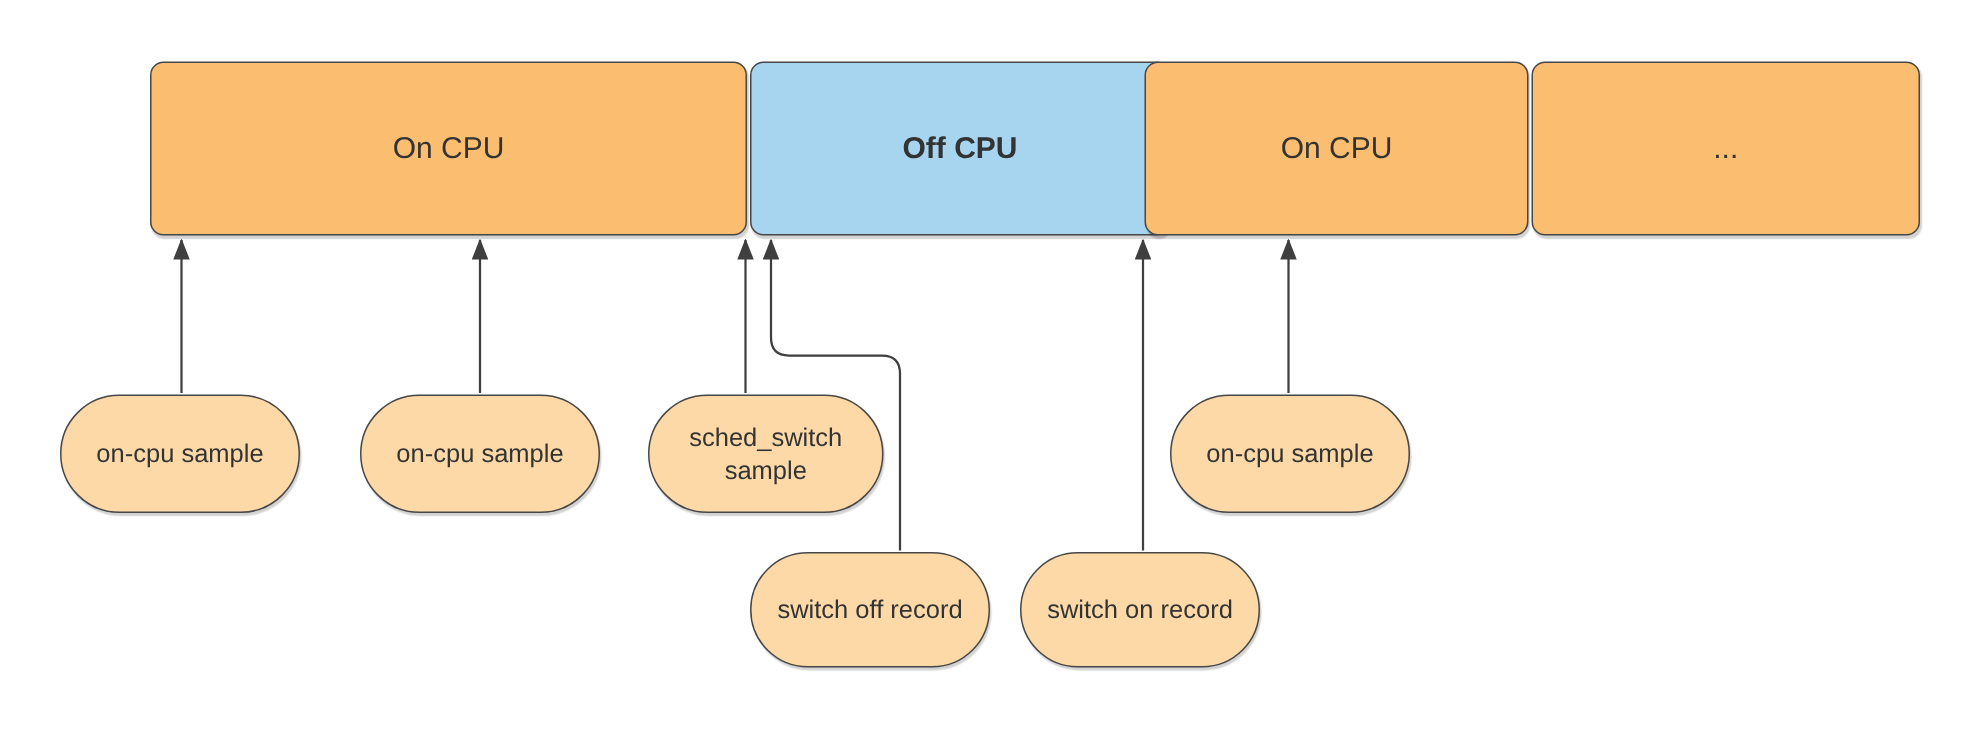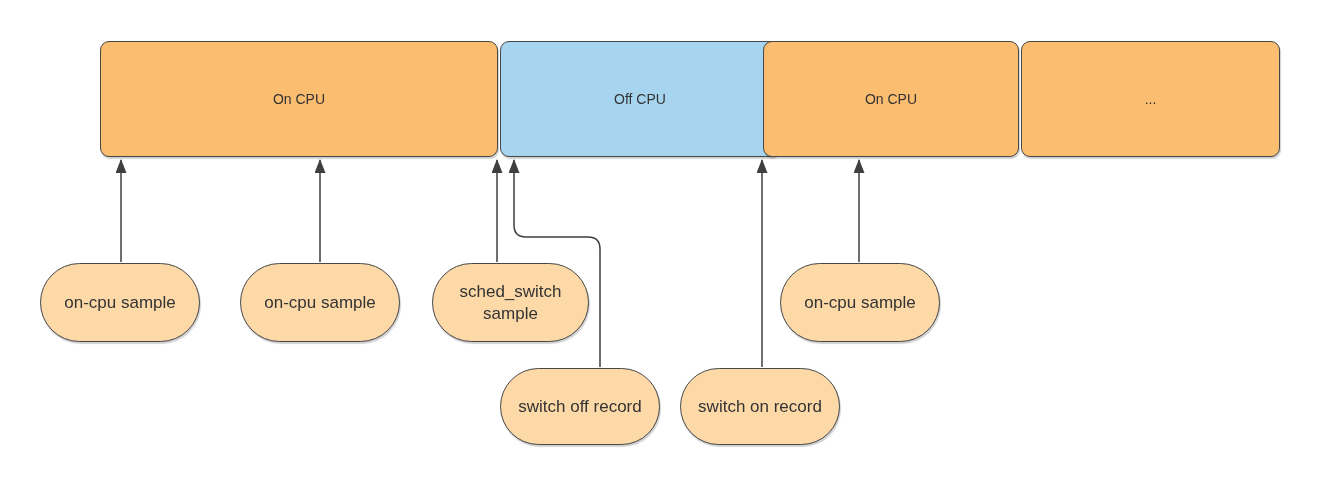--- a/index.html
+++ b/index.html
@@ -11,21 +11,21 @@
     color:#333333;
     overflow:hidden;
   }
   .segment{
     position:absolute;
     top:41px;height:116px;
     border:1.5px solid #474747;
     border-radius:9px;
     box-sizing:border-box;
     display:flex;align-items:center;justify-content:center;
-    font-size:14px;
+    font-size:20px;
     box-shadow:1px 2px 1px rgba(0,0,0,0.18);
   }
   .seg-on{background:#FBBD6F;}
   .seg-off{background:#A7D5F0;}
   .pill{
     position:absolute;
     border:1.5px solid #474747;
     border-radius:40px;
     box-sizing:border-box;
     background:#FDD9A8;
@@ -41,21 +41,21 @@
   .arrows{position:absolute;left:0;top:0;width:1320px;height:486px;pointer-events:none;}
 </style>
 </head>
 <body>
 
 <div class="canvas">
 
   <div class="segment seg-on" style="left:100px;width:398px;">
     <span>On CPU</span>
   </div>
-  <div class="segment seg-off" style="left:500px;width:280px;">
+  <div class="segment seg-off" style="left:500px;width:280px;font-weight:bold;">
     <span>Off CPU</span>
   </div>
   <div class="segment seg-on" style="left:763px;width:256px;">
     <span>On CPU</span>
   </div>
   <div class="segment seg-on" style="left:1021px;width:259px;">
     <span>...</span>
   </div>
 
   <div class="pill row1" style="left:40px;width:160px;">

